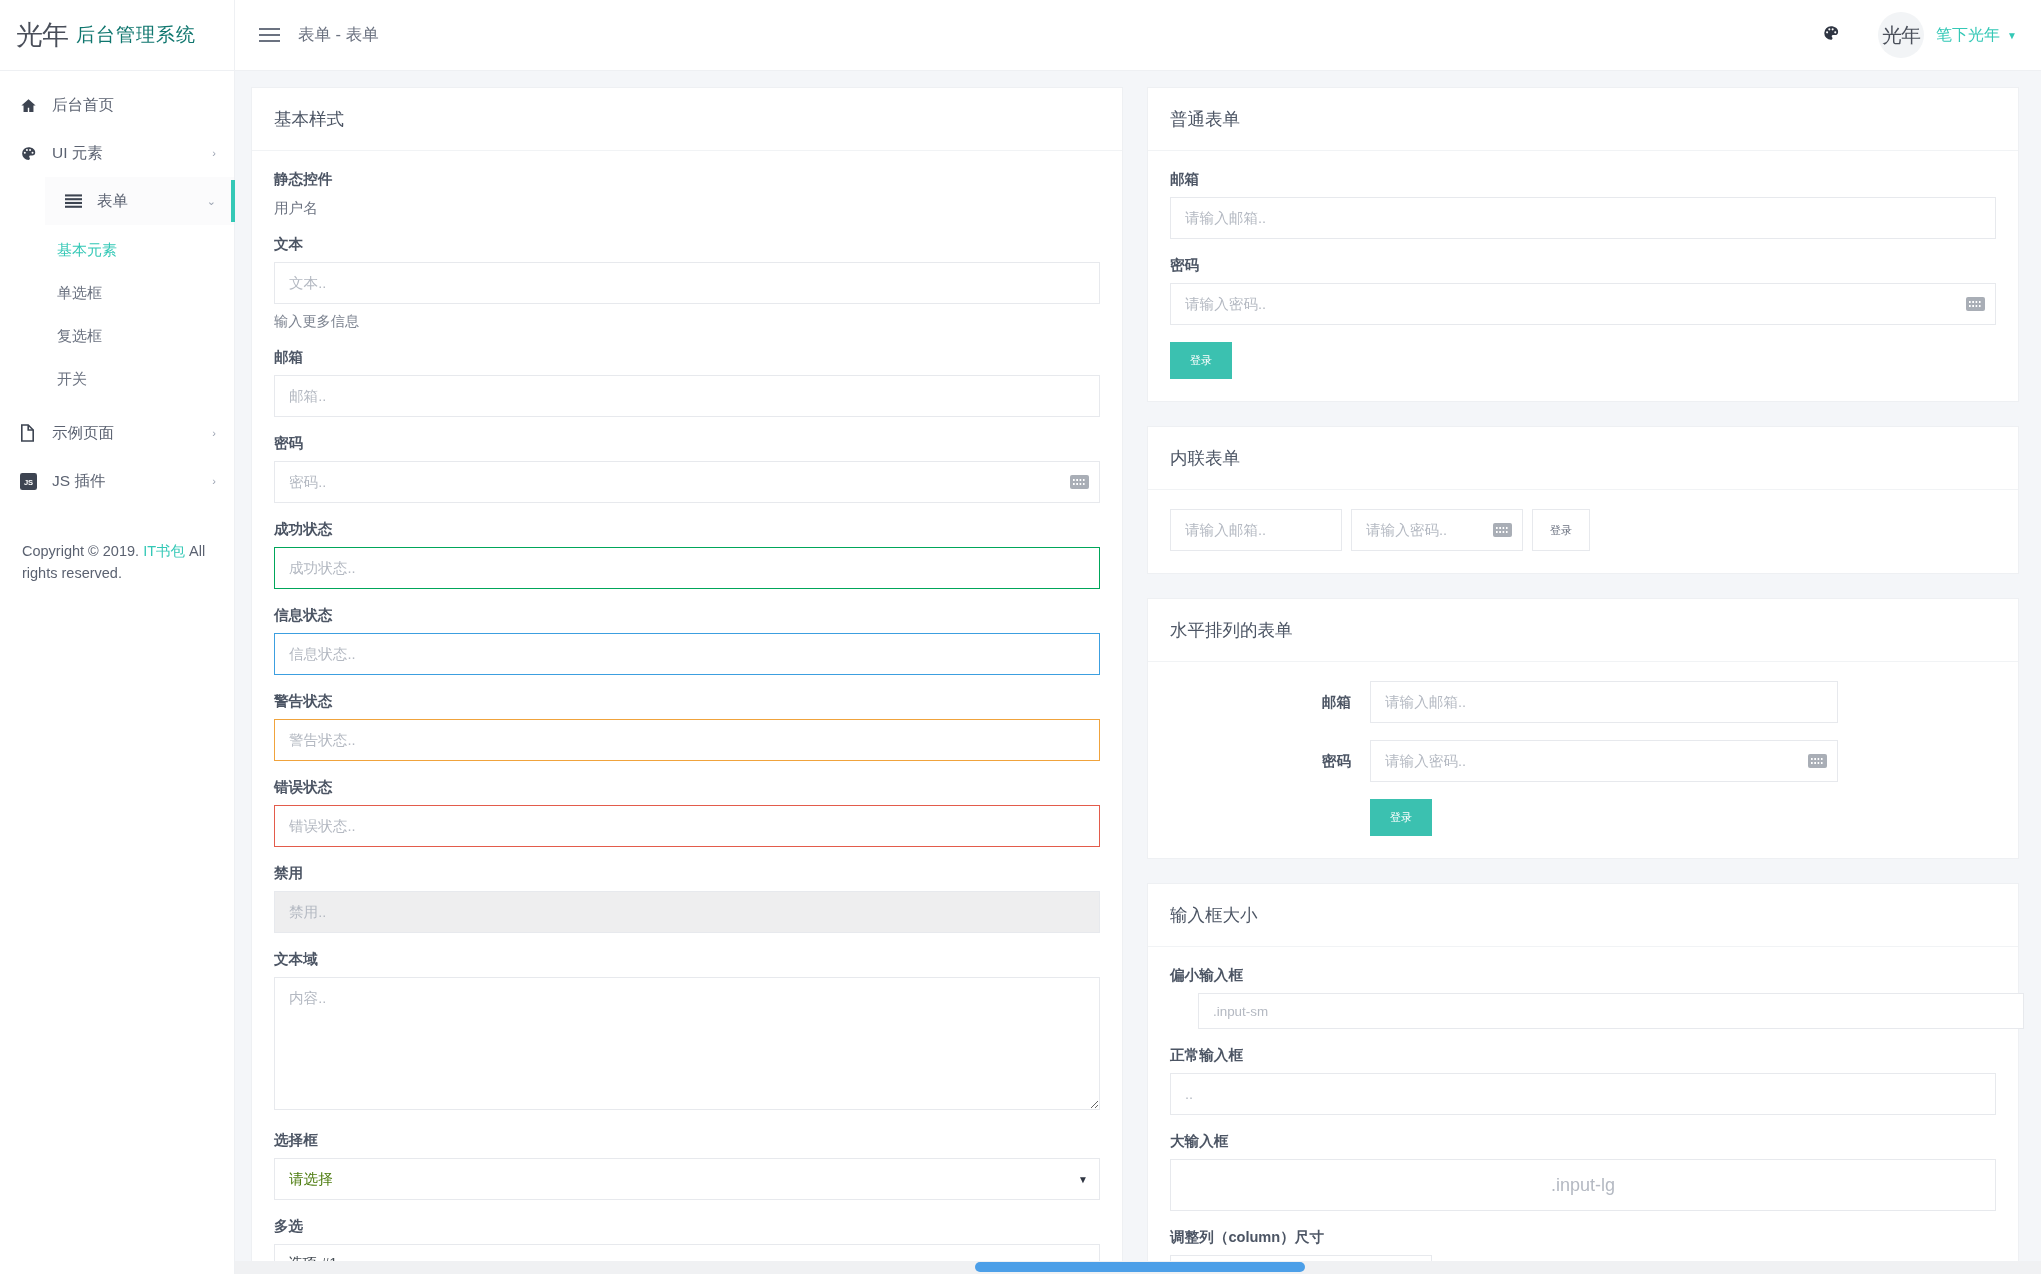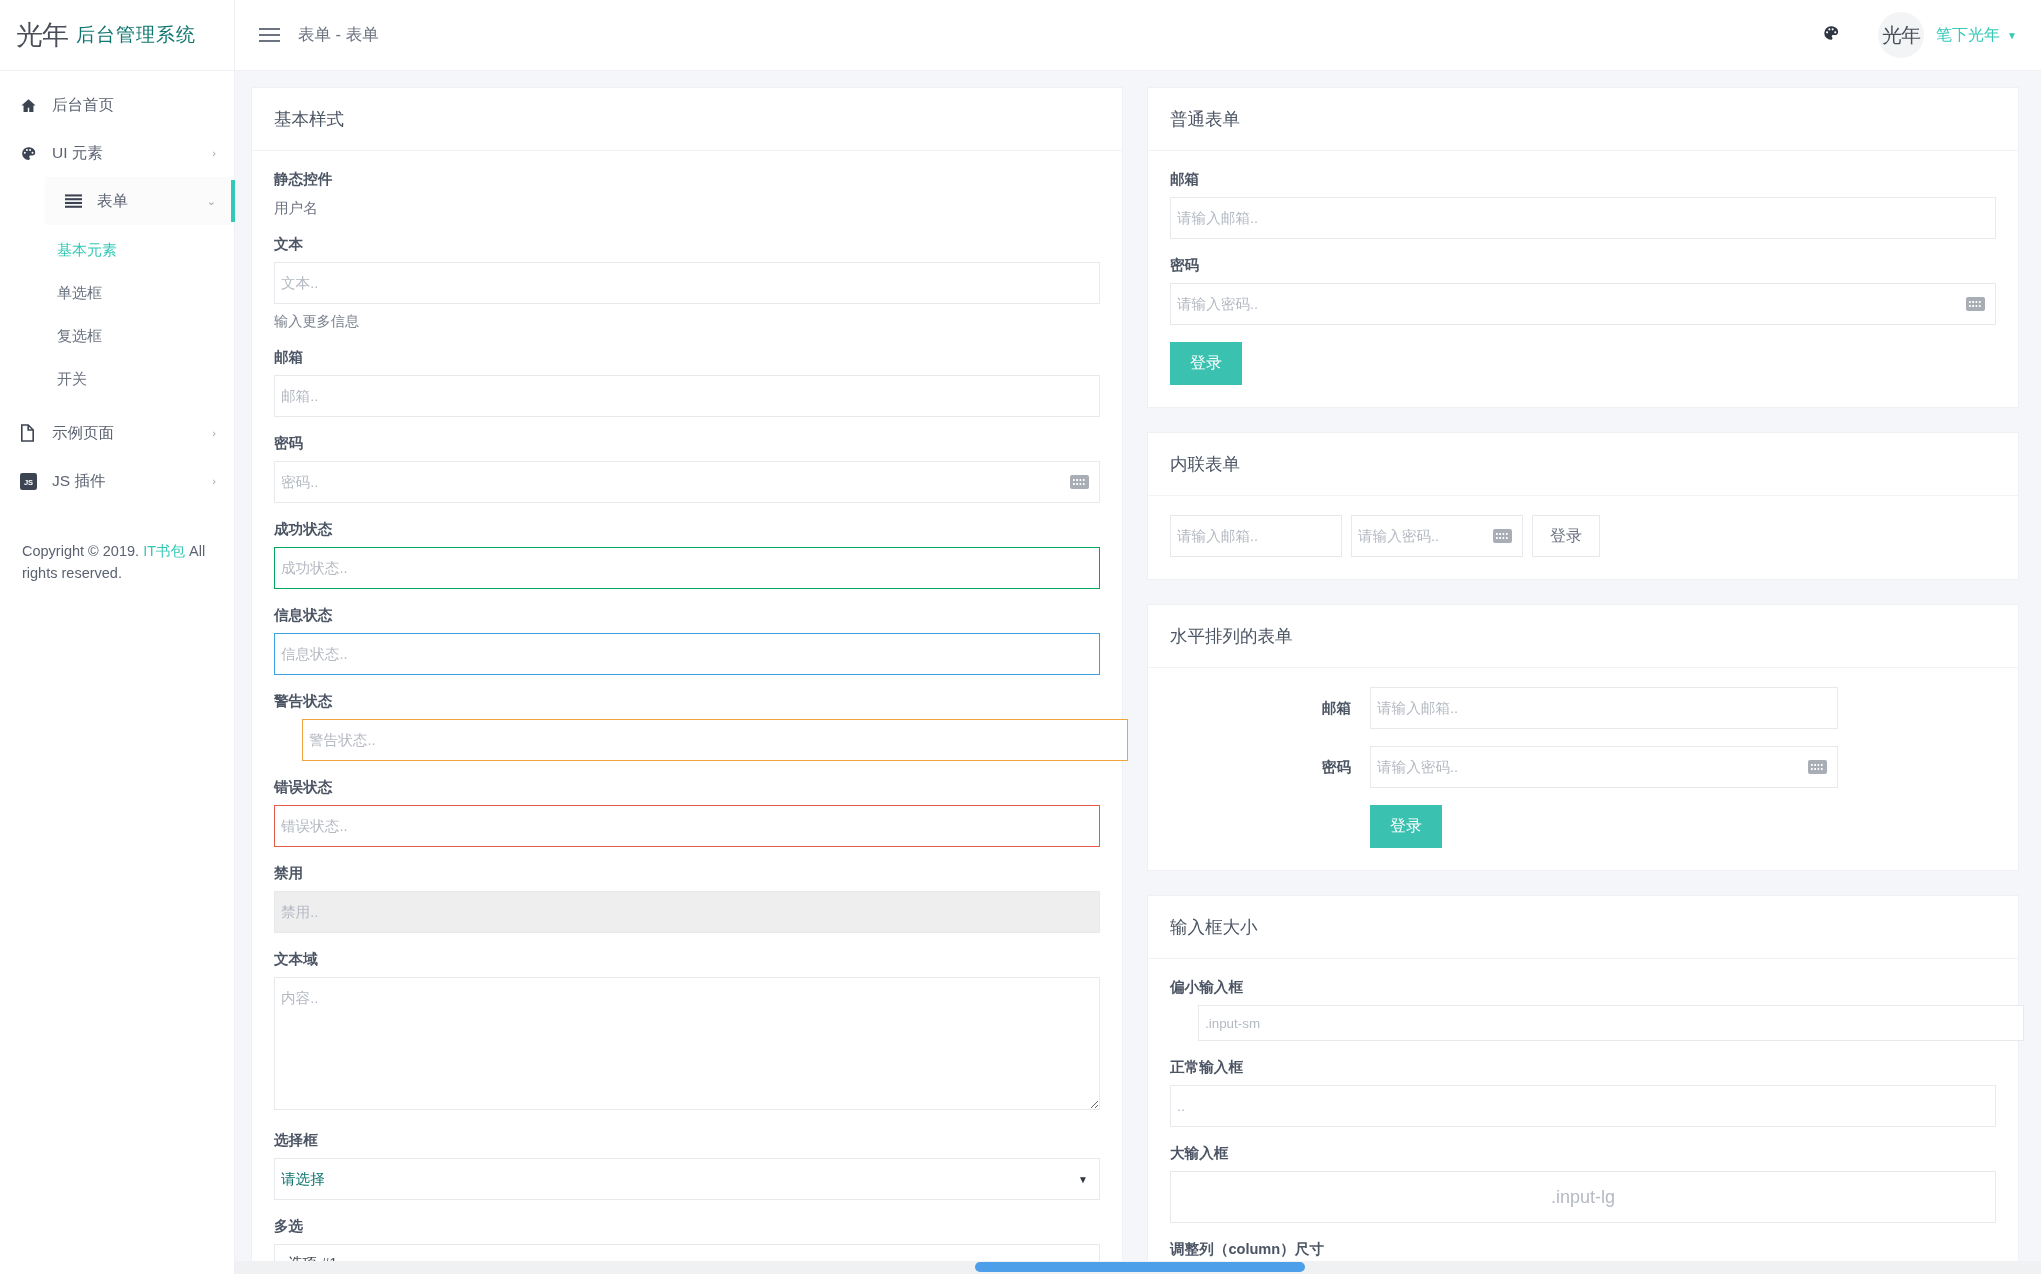--- a/index.html
+++ b/index.html
@@ -110,28 +110,28 @@
   .flabel {
     display:block; font-size: 14.6px; font-weight: bold; color: #4c5564;
     margin-bottom: 8px;
   }
   .fstatic { font-size: 14.6px; color: #6b7280; padding: 2px 0 0 0; }
   .help { font-size: 14.2px; color: #7b828f; margin-top: 8px; }
 
   .inp {
     width: 100%; height: 42px;
     border: 1px solid #e7e9ed; background: #fff;
-    padding: 0 6px; font-size: 14.6px; color: #0f766e;
+    padding: 0 14px; font-size: 14.6px; color: #4d7c0f;
     font-family: "Liberation Sans", sans-serif;
     outline: none;
   }
   .inp::placeholder { color: #b4b9c2; }
   .inp.green  { border-color: #00a65a; }
   .inp.blue   { border-color: #3c9fe0; }
-  .inp.orange { border-color: #f0a33c; margin-left: 28px; }
+  .inp.orange { border-color: #f0a33c; }
   .inp.red    { border-color: #e35b4b; }
   .inp.dis { background: #eeeeef; border-color: #e7e9ed; }
 
   .inp-wrap { position: relative; }
   .kbd-ico {
     position: absolute; right: 11px; top: 50%; transform: translateY(-50%);
     width: 19px; height: 14px; background: #a9aeb6; border-radius: 2px;
     display:flex; align-items:center; justify-content:center;
   }
   .kbd-ico::before {
@@ -160,21 +160,21 @@
   .multi .opt { padding: 2px 13px; font-size: 14.6px; color: #495057; }
   .multi::-webkit-scrollbar { width: 15px; background:#fff; }
   .multi::-webkit-scrollbar-thumb { background: #c8ccd2; }
   .multi::-webkit-scrollbar-button:single-button {
     display:block; height: 14px; background:#fff;
   }
 
   .btn {
     border: none; cursor: pointer;
     font-family: Liberation Sans, sans-serif;
-    font-size: 16px;
+    font-size: 11px;
   }
   .btn-teal { background: #3bc1b0; color: #fff; padding: 11px 20px; }
   .btn-default {
     background: #fff; border: 1px solid #e7e9ed; color: #6b7280;
     height: 42px; padding: 0 17px;
   }
 
   .inline-row { display: flex; align-items: center; gap: 9px; }
   .inline-row .inp { width: 172px; }
 

